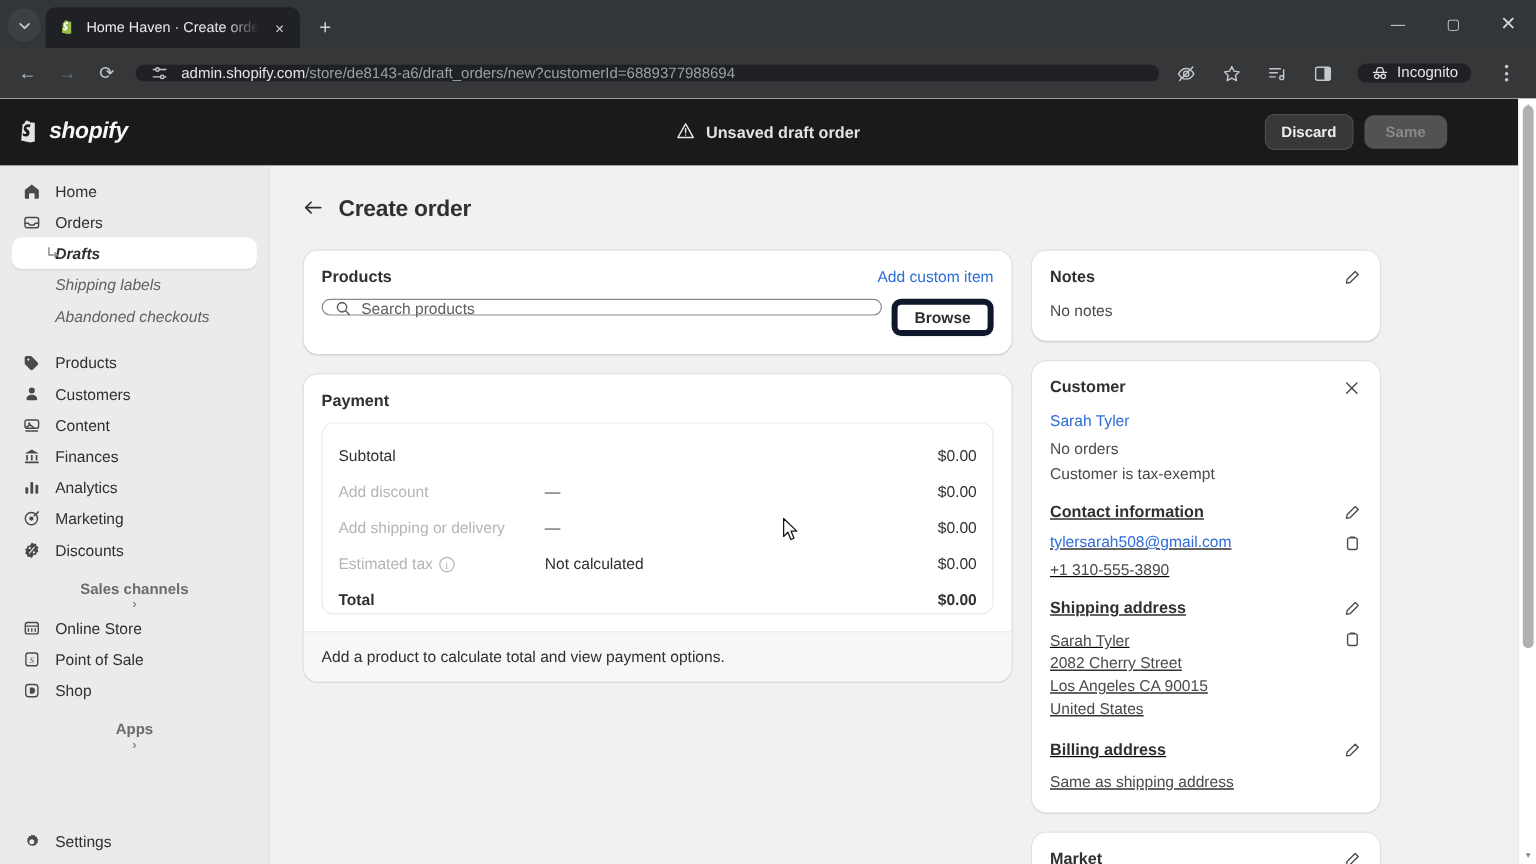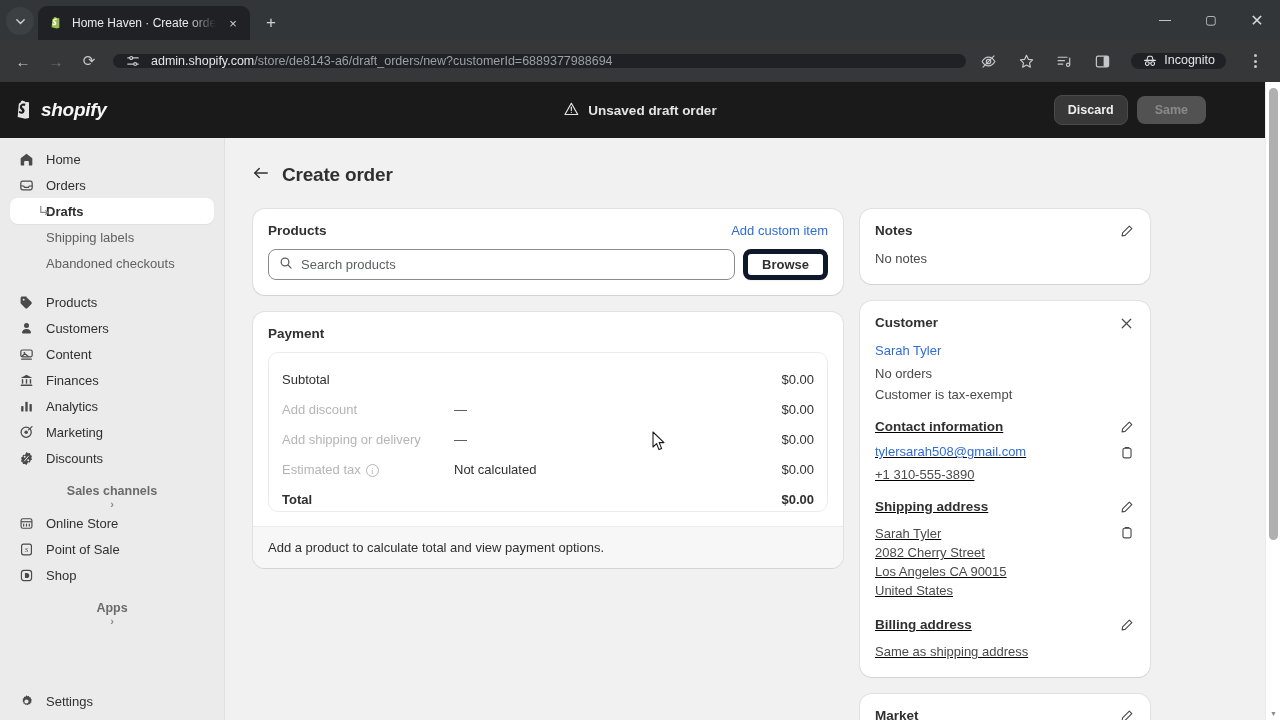--- a/index.html
+++ b/index.html
@@ -121,21 +121,21 @@
     padding: 8px 10px 0 10px; position: relative;
     border-right: 1px solid #e0e0e0;
     display: flex; flex-direction: column; justify-content: space-between;
   }
   .nav-item {
     display: flex; align-items: center; gap: 11px;
     height: 26px; padding: 0 8px; border-radius: 8px;
     color: #303030; font-size: 13px; margin-bottom: 0px;
   }
   .nav-item .ni-icon { width: 17px; height: 17px; flex: 0 0 17px; display: flex; align-items: center; justify-content: center; color: #4a4a4a; }
-  .nav-item.sub { padding-left: 36px; color: #616161; }
+  .nav-item.sub { padding-left: 36px; color: #616161; font-style: italic; }
   .nav-item.sub.active {
     background: #ffffff; color: #303030; font-weight: 600;
     box-shadow: 0 1px 1px rgba(0,0,0,0.05);
   }
   .sub-arrow {
     position: absolute; left: 28px; width: 13px; height: 13px; color: #8a8a8a; font-size: 12px;
   }
   .nav-gap { height: 13px; }
   .nav-section {
     display: flex; align-items: center; justify-content: space-between;
@@ -162,22 +162,22 @@
     box-shadow: 0 0 0 1px rgba(26,26,26,0.07), 0 1px 1px rgba(26,26,26,0.07);
     overflow: hidden;
   }
   .card-pad { padding: 14px 15px 15px 15px; }
   .card-head { display: flex; align-items: center; justify-content: space-between; margin-bottom: 11px; }
   .card-title { font-size: 13.5px; font-weight: 700; color: #303030; }
   .link { color: #2e6cd8; font-size: 13px; }
 
   .search-row { display: flex; gap: 8px; }
   .search-field {
-    flex: 1 1 auto; height: 31px; border: 1px solid #8a8a8a; border-radius: 8px;
-    display: flex; align-items: center; gap: 8px; padding: 0 10px; background: #fff;
+    flex: 1 1 auto; height: 14px; border: 1px solid #8a8a8a; border-radius: 8px;
+    display: flex; align-items: flex-start; gap: 8px; padding: 0 10px; background: #fff;
   }
   .search-ph { color: #5c5f62; font-size: 13px; }
   .btn-browse {
     height: 31px; padding: 0 14px; border-radius: 8px; background: #fff;
     border: 5px solid #0f172a; color: #303030; font-size: 13px; font-weight: 600;
     box-shadow: 0 1px 0 rgba(0,0,0,0.05);
   }
 
   
   .pay-table { border: 1px solid #ebebeb; border-radius: 10px; overflow: hidden; }

